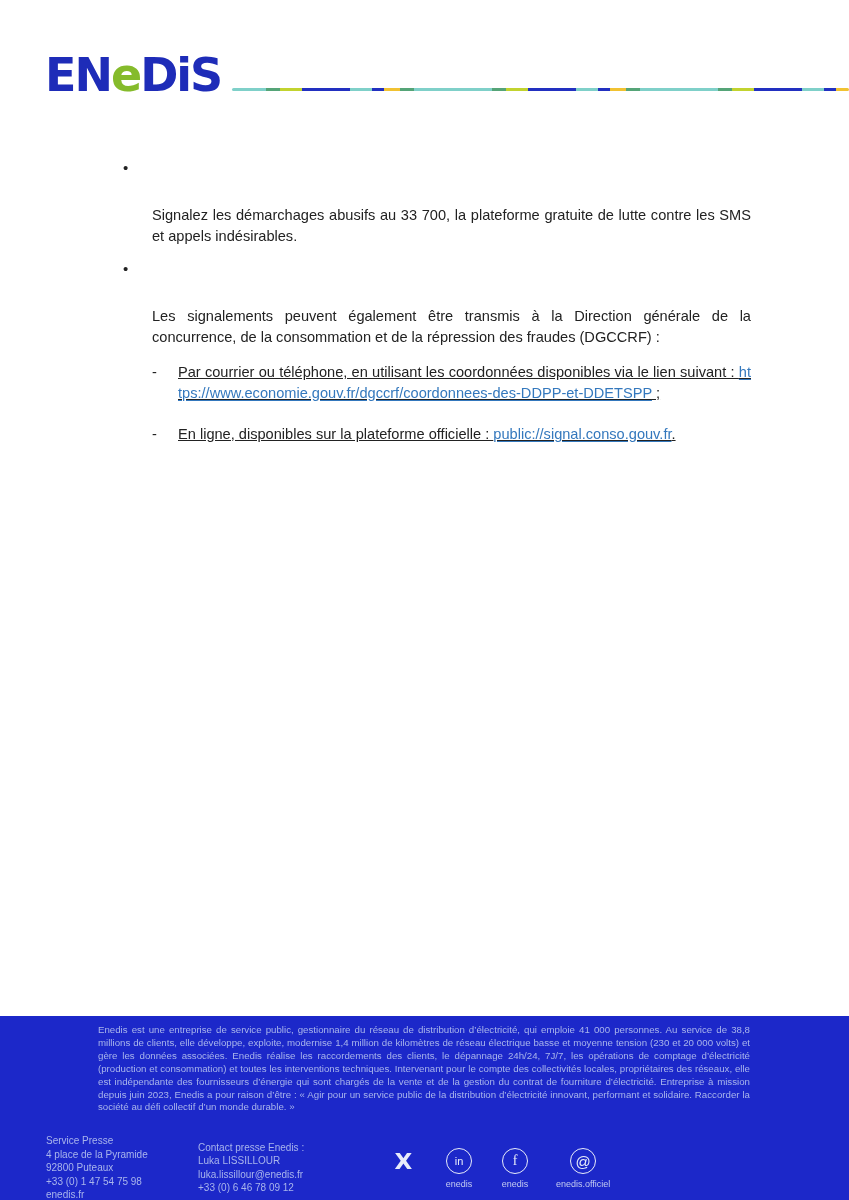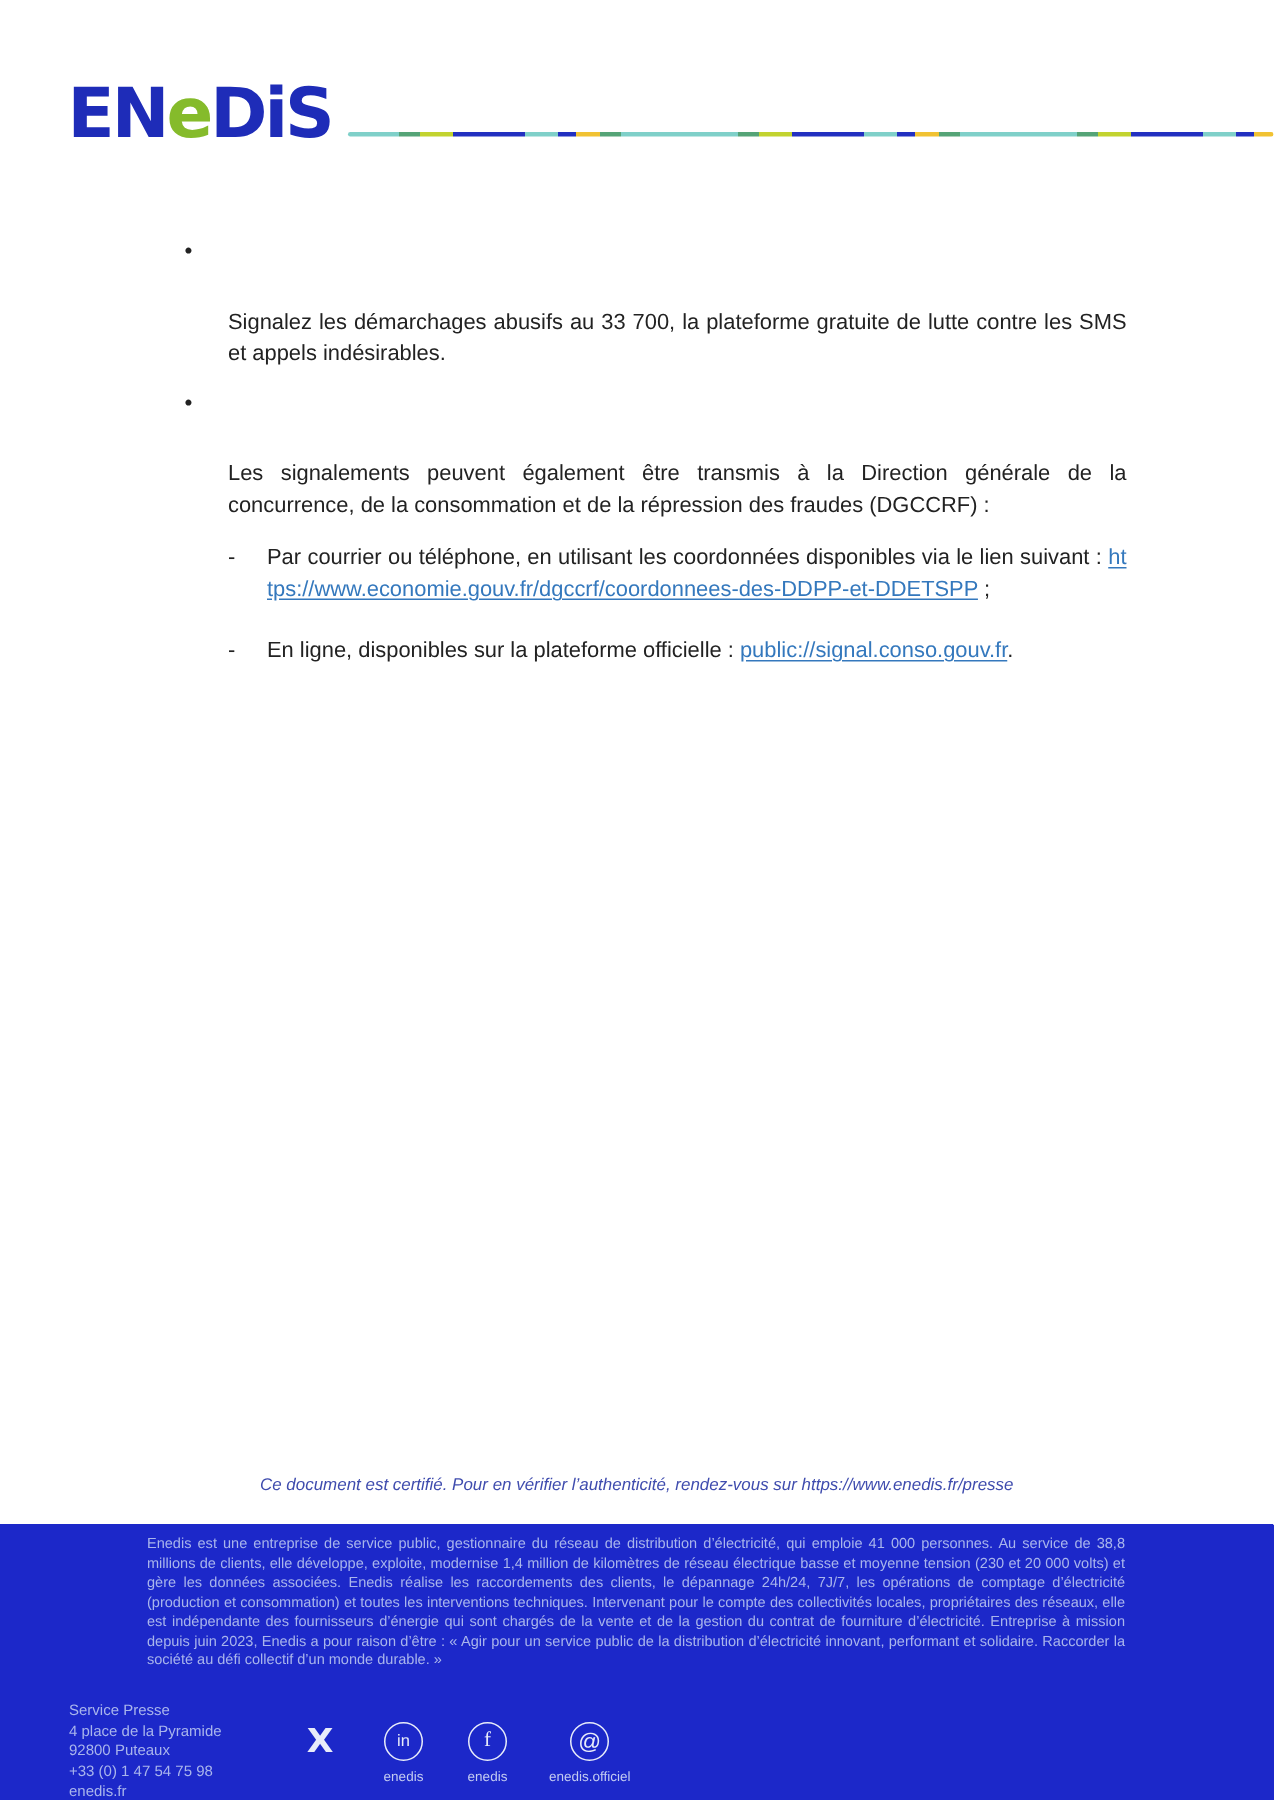--- a/index.html
+++ b/index.html
@@ -41,21 +41,21 @@
   
   .content{position:absolute;top:157px;left:123px;width:628px;
     font-size:14.6px;line-height:21px;}
   .bullets{list-style:none;}
   .bullets li{display:flex;margin-bottom:11px;}
   .bullets .marker{width:29px;flex:0 0 29px;font-size:15px;}
   .bullets p{flex:1;text-align:justify;margin-top:48px;}
   .subs{list-style:none;margin-left:29px;margin-top:14px;}
   .subs li{display:flex;margin-bottom:20px;}
   .subs .marker{width:26px;flex:0 0 26px;}
-  .subs p{flex:1;text-align:justify;}
+  .subs p{flex:1;text-align:justify;text-decoration:underline;}
   a.doc-link{color:var(--link-blue);text-decoration:underline;text-underline-offset:2px;cursor:pointer;word-break:break-all;}
 
   
   .cert{
     position:absolute;top:984px;left:0;right:0;text-align:center;
     font-style:italic;font-size:11.3px;color:var(--cert-blue);
   }
 
   
   .footer{
@@ -113,34 +113,39 @@
         <span class="marker">-</span>
         <p><span>Par courrier ou téléphone, en utilisant les coordonnées disponibles via le lien suivant : </span><a class="doc-link">https://www.economie.gouv.fr/dgccrf/coordonnees-des-DDPP-et-DDETSPP</a><span> ;</span></p>
       </li>
       <li>
         <span class="marker">-</span>
         <p><span>En ligne, disponibles sur la plateforme officielle : </span><a class="doc-link">public://signal.conso.gouv.fr</a><span>.</span></p>
       </li>
     </ul>
   </div>
 
-  <div class="cert">Ce document est certifié. Pour en vérifier l’authenticité, rendez-vous sur https://www.enedis.fr/presse</div>
 
   <div class="footer">
     <p class="about">Enedis est une entreprise de service public, gestionnaire du réseau de distribution d’électricité, qui emploie 41 000 personnes. Au service de 38,8 millions de clients, elle développe, exploite, modernise 1,4 million de kilomètres de réseau électrique basse et moyenne tension (230 et 20 000 volts) et gère les données associées. Enedis réalise les raccordements des clients, le dépannage 24h/24, 7J/7, les opérations de comptage d’électricité (production et consommation) et toutes les interventions techniques. Intervenant pour le compte des collectivités locales, propriétaires des réseaux, elle est indépendante des fournisseurs d’énergie qui sont chargés de la vente et de la gestion du contrat de fourniture d’électricité. Entreprise à mission depuis juin 2023, Enedis a pour raison d’être : « Agir pour un service public de la distribution d’électricité innovant, performant et solidaire. Raccorder la société au défi collectif d’un monde durable. »</p>
 
     <div class="cols">
       <div class="col presse">
         <div>Service Presse</div>
         <div>4 place de la Pyramide</div>
         <div>92800 Puteaux</div>
         <div>+33 (0) 1 47 54 75 98</div>
         <div>enedis.fr</div>
       </div>
 
+      <div class="col contact">
+        <div>Contact presse Enedis :</div>
+        <div>Luka LISSILLOUR</div>
+        <div>luka.lissillour@enedis.fr</div>
+        <div>+33 (0) 6 46 78 09 12</div>
+      </div>
 
       <div class="social">
         <div class="item">
           <div class="icon-box">
             <span class="x-glyph">X</span>
           </div>
           <div class="label"></div>
         </div>
         <div class="item">
           <div class="icon-box">

